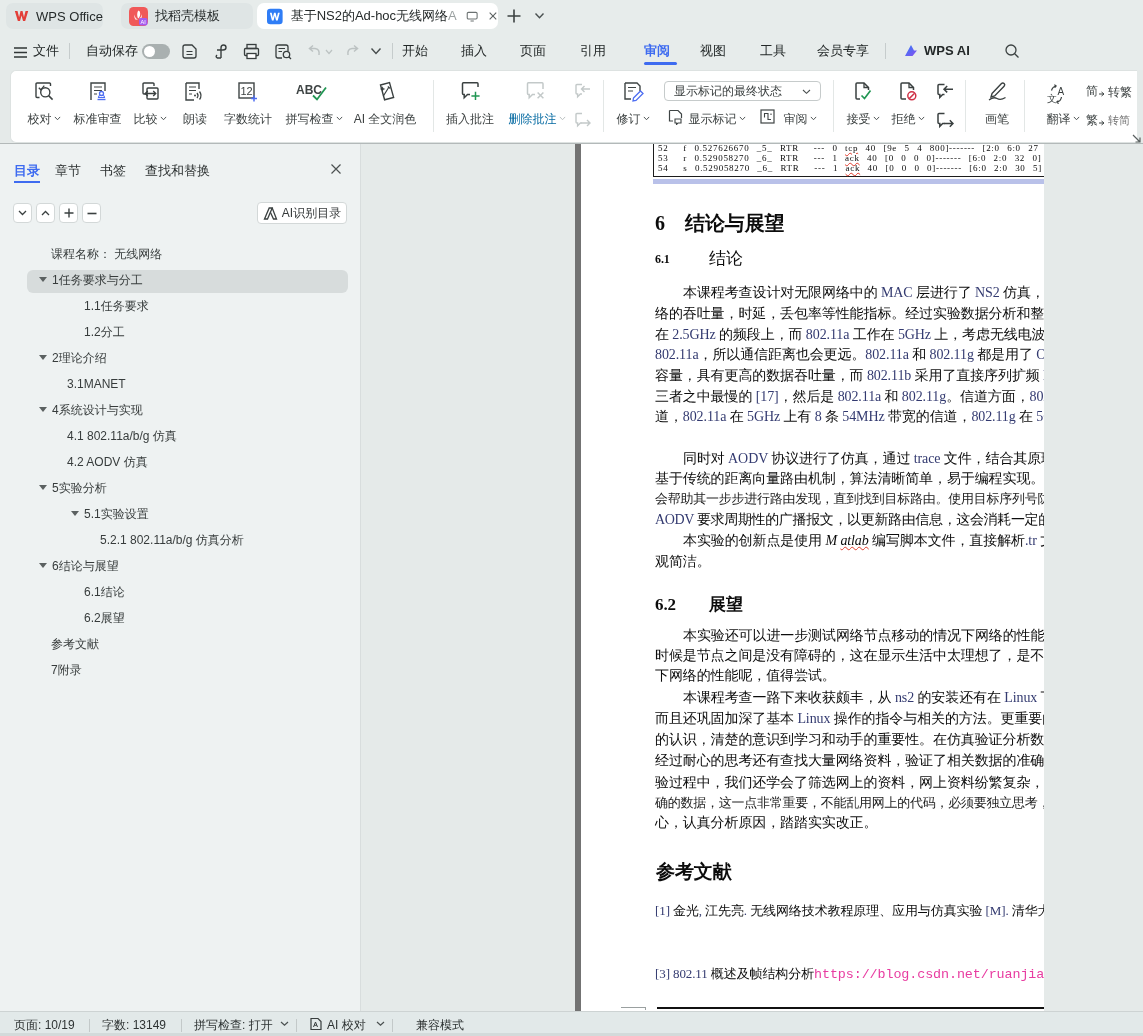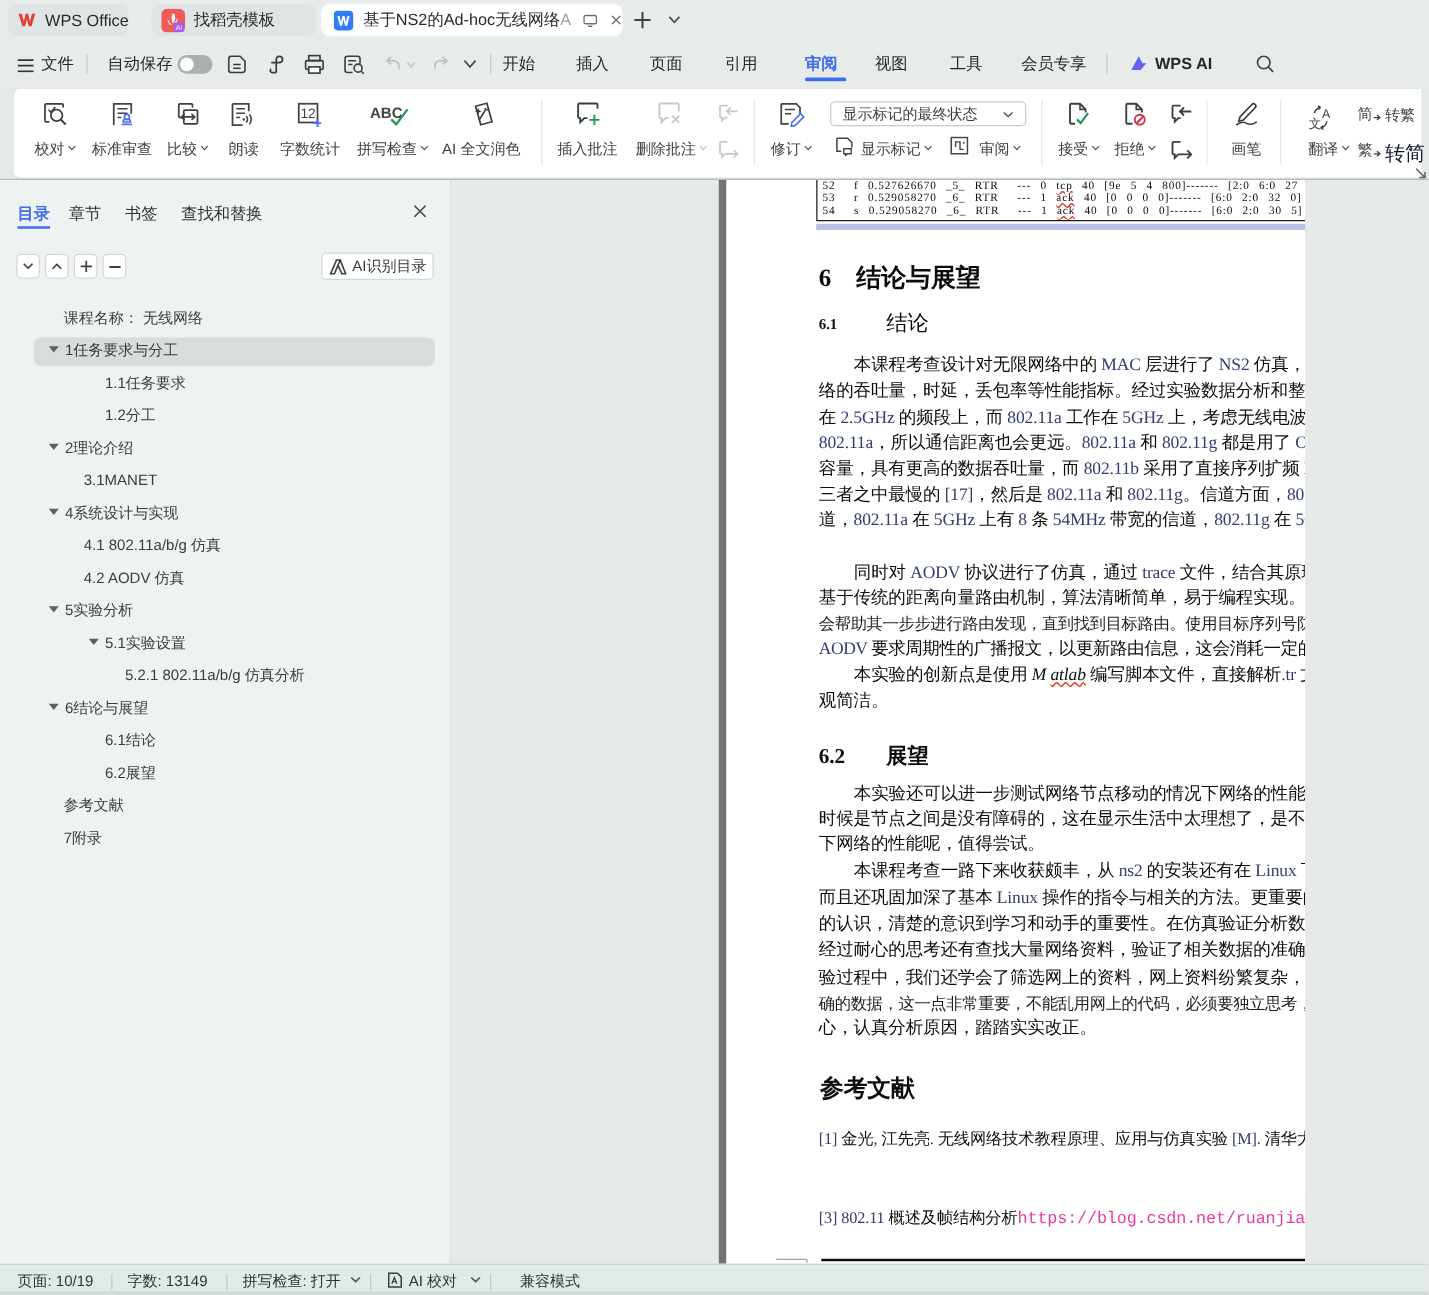--- a/index.html
+++ b/index.html
@@ -14,21 +14,21 @@
 #menubar{position:absolute;left:0;top:31px;width:1143px;height:39px;background:#e7eceb;font-size:13px;color:#232828}
 .mitem{position:absolute;top:11px;line-height:18px}
 .msep{position:absolute;top:12px;width:1px;height:16px;background:#c6cccc}
 
 #ribbon{position:absolute;left:10px;top:70px;width:1127px;height:73px;background:#fff;border:1px solid #dde2e1;border-radius:6px 0 0 6px;border-right:none}
 #ribbonline{position:absolute;left:0;top:143px;width:1143px;height:1px;background:#b3b9b9}
 .rlabel{position:absolute;top:41px;height:16px;font-size:12px;color:#3c4141;text-align:center;white-space:nowrap}
 .ricon{position:absolute;top:11px}
 .rsep{position:absolute;top:10px;width:1px;height:52px;background:#e3e7e6}
 .chev{display:inline-block;width:7px;height:7px;position:relative;top:-1px;margin-left:2px}
-.gray{color:#404040}
+.gray{color:#0369a1}
 
 #sidebar{position:absolute;left:0;top:144px;width:361px;height:867px;background:#eef2f2;border-right:1px solid #d8dddd}
 .stab{position:absolute;top:18px;font-size:13px;color:#2c3131}
 .sbtn{position:absolute;top:59px;width:19px;height:20px;background:#fff;border:1px solid #d3d8d8;border-radius:4px;display:flex;align-items:center;justify-content:center}
 #aibtn{position:absolute;top:58px;left:257px;width:90px;height:22px;background:#fff;border:1px solid #d3d8d8;border-radius:4px;font-size:12px;color:#35393a;display:flex;align-items:center;justify-content:center}
 .toc{position:absolute;font-size:12px;color:#373c3c;white-space:nowrap;height:18px;line-height:18px}
 .tri{position:absolute;width:0;height:0;border-left:4px solid transparent;border-right:4px solid transparent;border-top:5px solid #5b6161}
 #selrow{position:absolute;left:27px;top:126px;width:321px;height:23px;background:#d7dcdc;border-radius:6px}
 
 #page{position:absolute;left:575px;top:144px;width:469px;height:867px;background:#ffffff;border-left:6px solid #737373;overflow:hidden}
@@ -308,21 +308,21 @@
       </svg></span>
   <svg class="abs" style="left:1086px;top:13px" width="19" height="15" viewBox="0 0 19 15">
     <text x="0" y="12" font-size="12" fill="#3e4444" font-family="Liberation Sans">简</text>
     <path d="M13 11 H18 M15.5 9 L18 11 L15.5 13" fill="none" stroke="#3e4444" stroke-width="1"></path>
   </svg>
   <span class="abs" style="left:1108px;top:14px;font-size:12px;color:#3c4141">转繁</span>
   <svg class="abs" style="left:1086px;top:42px" width="19" height="15" viewBox="0 0 19 15">
     <text x="0" y="12" font-size="12" fill="#3e4444" font-family="Liberation Sans">繁</text>
     <path d="M13 11 H18 M15.5 9 L18 11 L15.5 13" fill="none" stroke="#3e4444" stroke-width="1"></path>
   </svg>
-  <span class="abs" style="left:1108px;top:43px;font-size:16px;color:#0f172a">转简</span>
+  <span class="abs" style="left:1108px;top:43px;font-size:11px;color:#737373">转简</span>
   <svg class="abs" style="left:1132px;top:64px" width="10" height="10" viewBox="0 0 10 10">
     <path d="M1 1 L8 8 M8 3.5 V8 H3.5" fill="none" stroke="#5a6060" stroke-width="1.2"></path>
   </svg>
 </div>
 
 <div id="sidebar">
   <span class="stab" style="left:14px;color:#3e6bf0;font-weight:700">目录</span>
   <div class="abs" style="left:14px;top:37px;width:26px;height:2px;background:#3e6bf0"></div>
   <span class="stab" style="left:55px">章节</span>
   <span class="stab" style="left:100px">书签</span>

